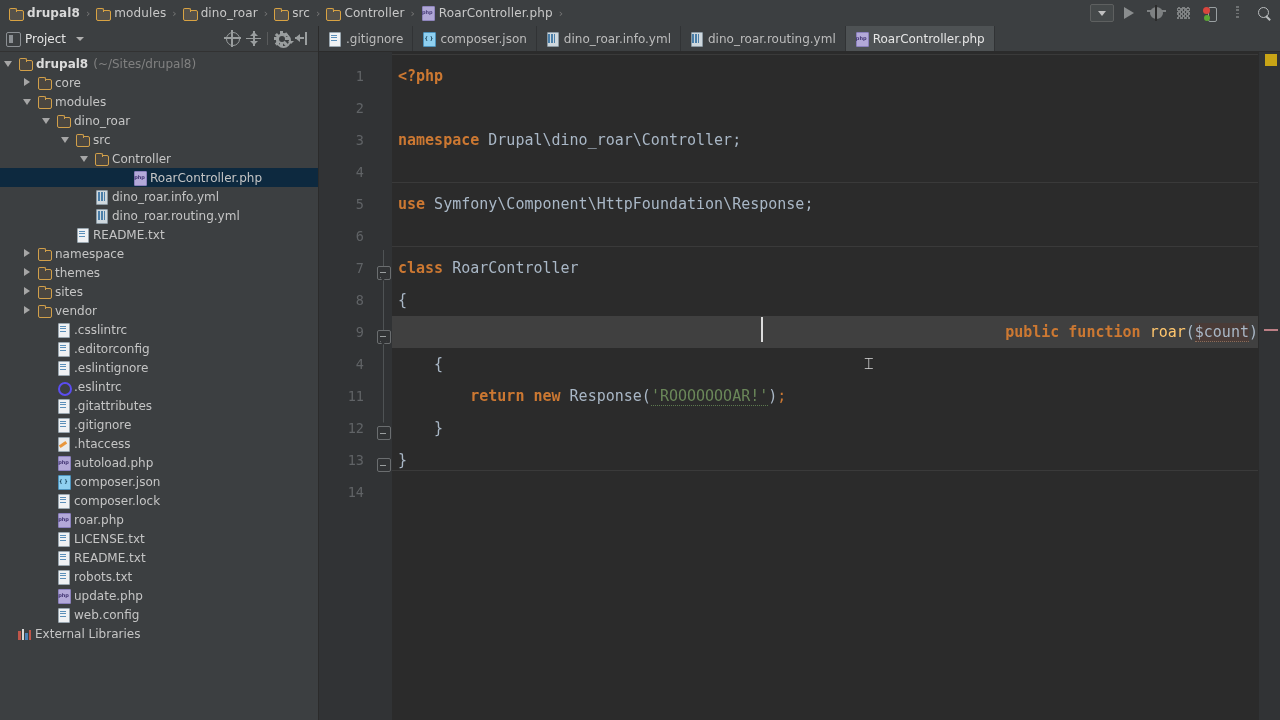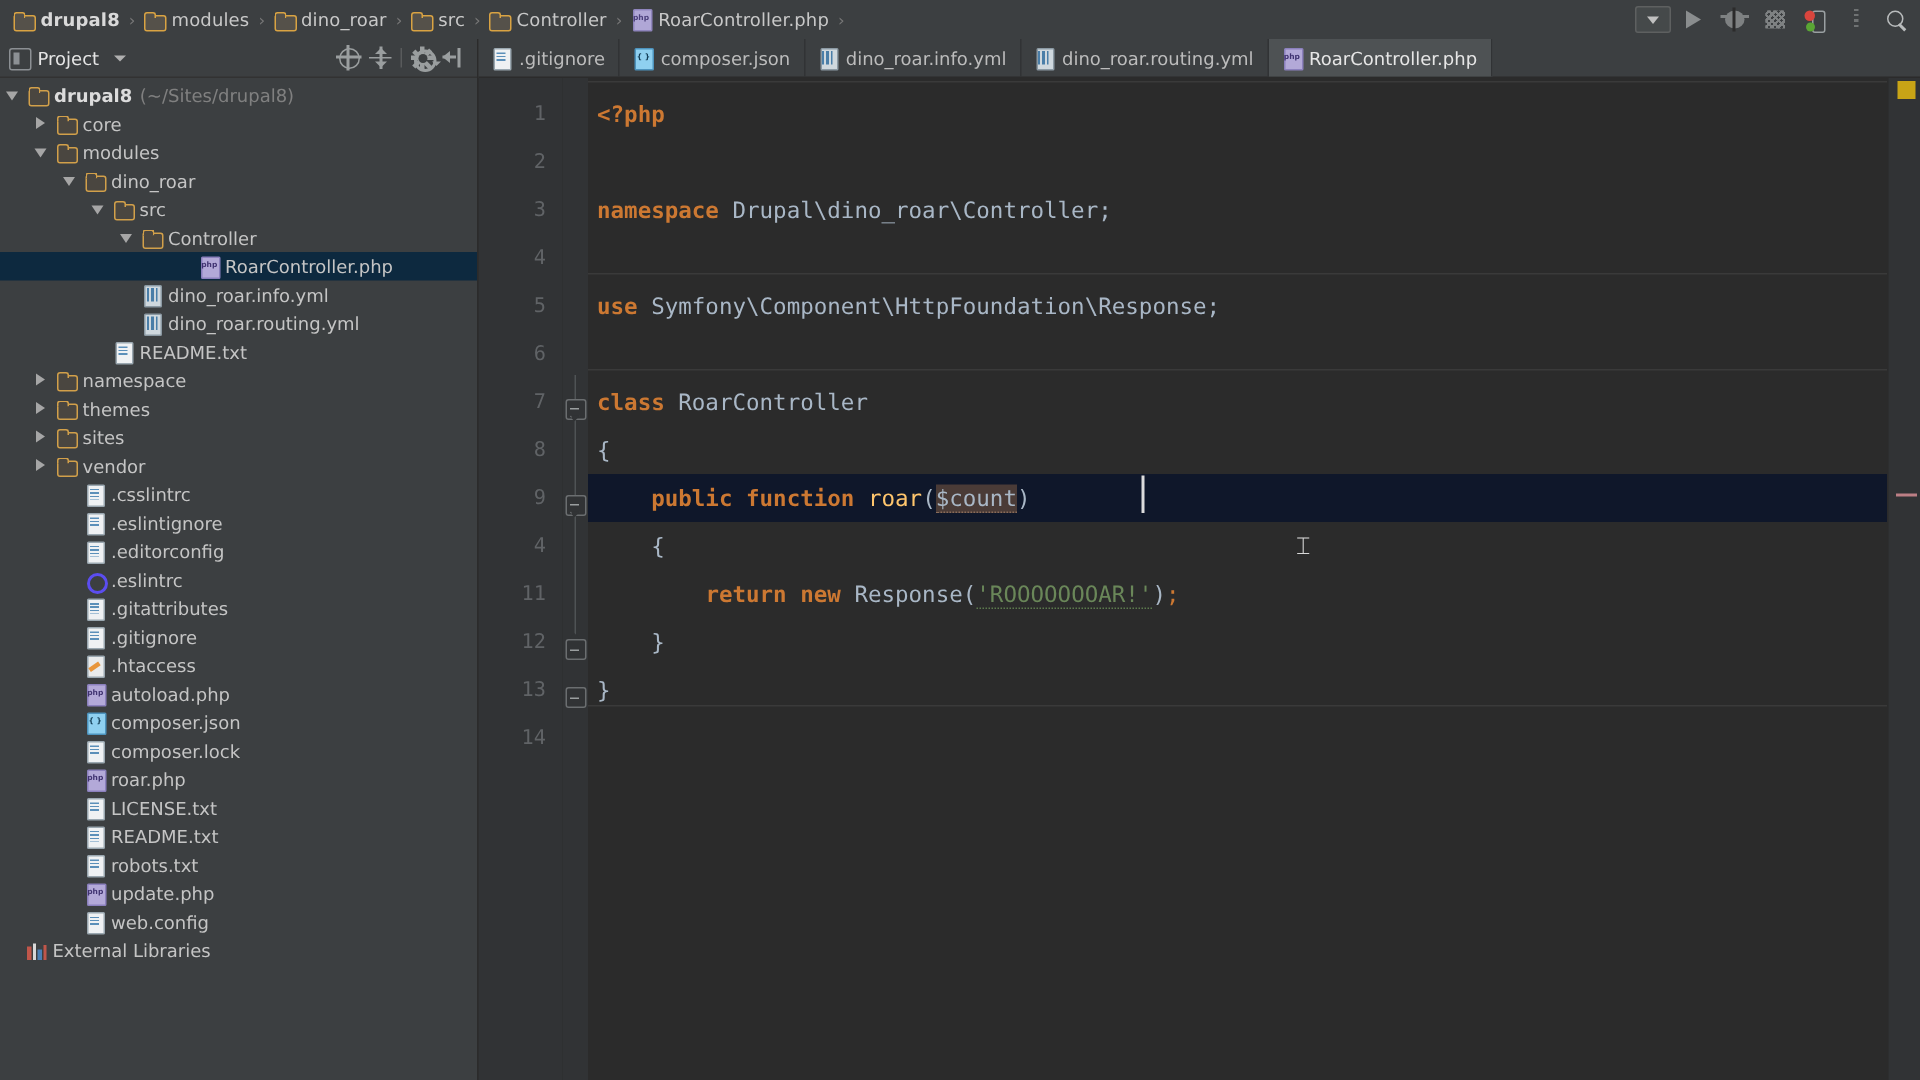--- a/index.html
+++ b/index.html
@@ -140,21 +140,21 @@
   .foldm.minus::after{content:"";position:absolute;left:3px;top:5.5px;width:6px;height:1px;background:#9a9e9f;}
   .foldm.minus i{position:absolute;left:2.5px;top:11px;width:7px;height:4px;
      background:#313335;border-left:1px solid #6b6e70;border-right:1px solid #6b6e70;
      clip-path:polygon(0 0,100% 0,50% 100%);}
   .foldm.up::after{content:"";position:absolute;left:3px;top:6.5px;width:6px;height:1px;background:#9a9e9f;}
   .foldm.up i{position:absolute;left:2.5px;top:-4px;width:7px;height:4px;background:#313335;
      clip-path:polygon(50% 0,100% 100%,0 100%);}
   #code { flex:1; position:relative; padding-top:8px; overflow:hidden;
           font-family:"DejaVu Sans Mono","Liberation Mono",monospace; font-size:15px; }
   .cline { height:32px; line-height:32px; padding-left:6px; white-space:pre; color:#a9b7c6; position:relative; }
-  .cline.cur { background:#0f172a; }
+  .cline.cur { background:#404040;text-align:right; }
   .sepline { position:absolute; left:0; right:0; height:1px; background:#3a3a3a; }
   .kw { color:#cc7832; font-weight:bold; }
   .kw2 { color:#cc7832; }
   .def { color:#ffc66d; }
   .str { color:#6a8759; }
   .plain { color:#a9b7c6; }
   .warnvar { background:#4a3b37; color:#a9b7c6; border-bottom:1px dotted #8a6d5a; }
   .squig { border-bottom:1px dotted #5d7a4e;text-align:center; }
   #caret { position:absolute; width:1.6px; background:#dcdcdc; }
   #mouse-cursor { position:absolute; color:#d8d8d8; font-size:16px; font-family:"DejaVu Sans",sans-serif; }
@@ -342,27 +342,27 @@
         <div class="row">
           <div style="width: 42px; flex: 0 0 auto;"></div>
           <div class="arrow " style="margin-right: 5px;"></div>
           <div class=" ic txt-ic"></div>
           <span class="name">.csslintrc</span>
         </div>
         <div class="row">
           <div style="width: 42px; flex: 0 0 auto;"></div>
           <div class="arrow " style="margin-right: 5px;"></div>
           <div class=" ic txt-ic"></div>
+          <span class="name">.editorconfig</span>
+        </div>
+        <div class="row">
+          <div style="width: 42px; flex: 0 0 auto;"></div>
+          <div class="arrow " style="margin-right: 5px;"></div>
+          <div class=" ic txt-ic"></div>
           <span class="name">.eslintignore</span>
-        </div>
-        <div class="row">
-          <div style="width: 42px; flex: 0 0 auto;"></div>
-          <div class="arrow " style="margin-right: 5px;"></div>
-          <div class=" ic txt-ic"></div>
-          <span class="name">.editorconfig</span>
         </div>
         <div class="row">
           <div style="width: 42px; flex: 0 0 auto;"></div>
           <div class="arrow " style="margin-right: 5px;"></div>
           <div class=" ic circ-ic"></div>
           <span class="name">.eslintrc</span>
         </div>
         <div class="row">
           <div style="width: 42px; flex: 0 0 auto;"></div>
           <div class="arrow " style="margin-right: 5px;"></div>

